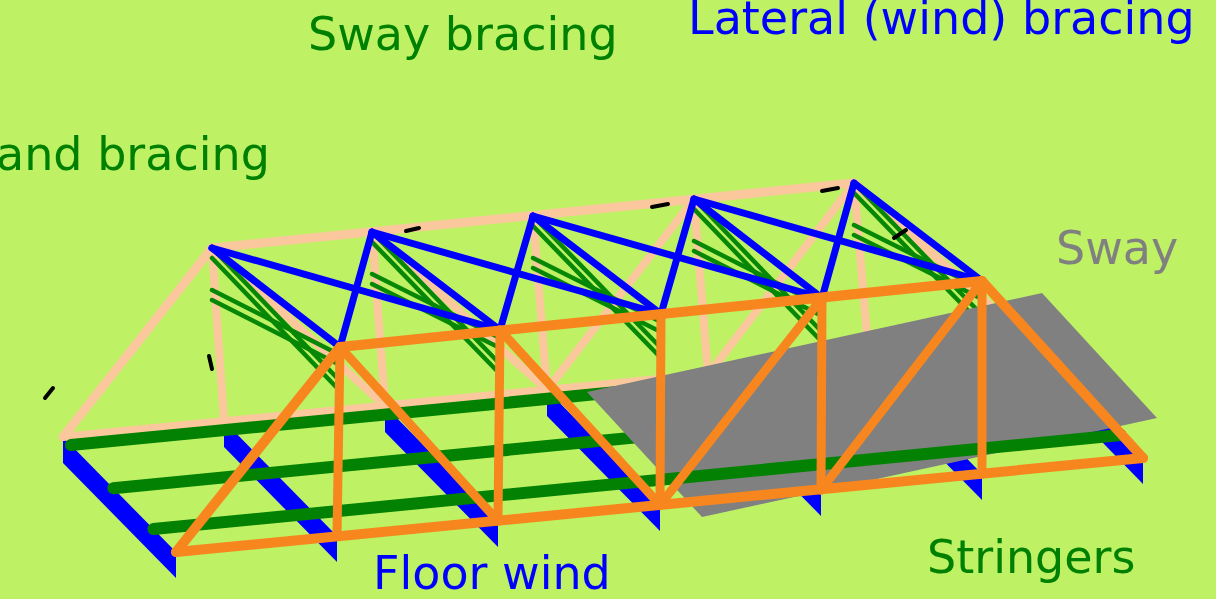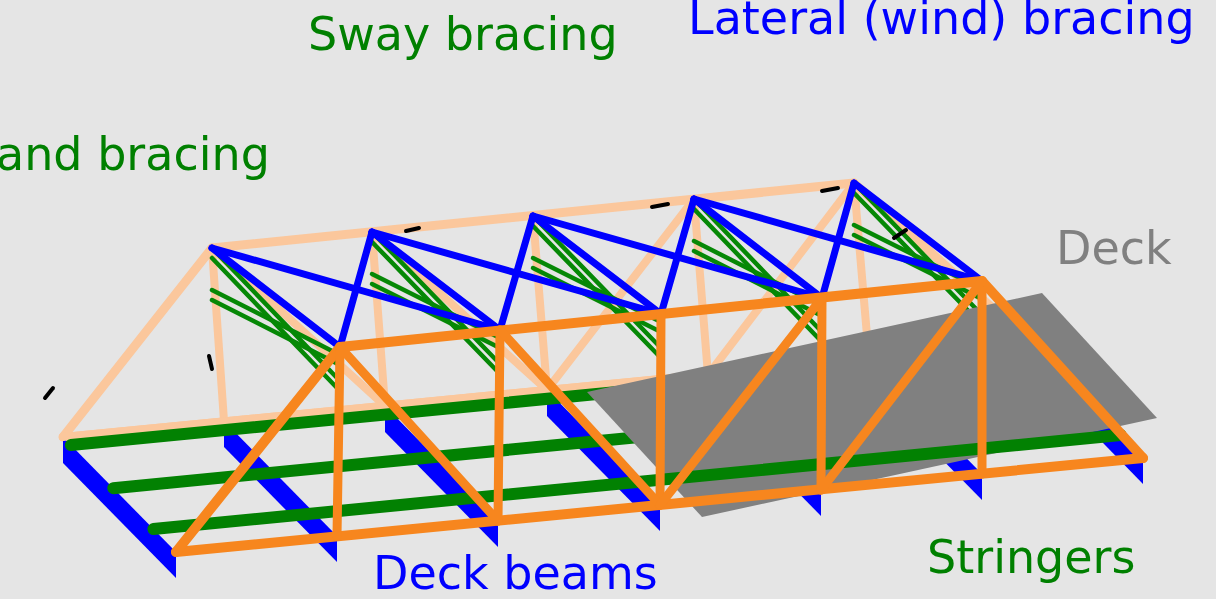--- a/index.html
+++ b/index.html
@@ -1,16 +1,16 @@
 <!DOCTYPE html>
 <html><head>
 <meta charset="utf-8">
 <style>
   html,body{margin:0;padding:0;background:#fff;}
-  #stage{position:relative;width:1216px;height:599px;background:#e5e5e5;overflow:hidden;
+  #stage{position:relative;width:1216px;height:599px;background:#bef264;overflow:hidden;
          font-family:"DejaVu Sans","Liberation Sans",sans-serif;}
   #bridge-svg{position:absolute;left:0;top:0;}
   .diagram-label{position:absolute;white-space:nowrap;line-height:1.05;font-weight:400;}
 </style>
 </head>
 <body>
 
 <div id="stage">
   <svg id="bridge-svg" width="1216" height="599" viewBox="0 0 1216 599">
     <g id="g-far-truss">
@@ -108,17 +108,17 @@
         <line x1="822" y1="191" x2="838" y2="188" stroke="#000000" stroke-width="4" stroke-linecap="round"></line>
         <line x1="894" y1="238" x2="906" y2="230" stroke="#000000" stroke-width="4" stroke-linecap="round"></line>
         <line x1="209" y1="356" x2="212" y2="369" stroke="#000000" stroke-width="4" stroke-linecap="round"></line>
         <line x1="45" y1="398" x2="53" y2="388" stroke="#000000" stroke-width="4" stroke-linecap="round"></line>
       </g>
   </svg>
   <div id="labels">
       <div class="diagram-label" style="left: 308px; top: 10px; color: rgb(0, 128, 0); font-size: 46px;">Sway bracing</div>
       <div class="diagram-label" style="left: 688px; top: -6px; color: rgb(0, 0, 255); font-size: 46px;">Lateral (wind) bracing</div>
       <div class="diagram-label" style="left: -4px; top: 130px; color: rgb(0, 128, 0); font-size: 46px;">and bracing</div>
-      <div class="diagram-label" style="left: 1056px; top: 224px; color: rgb(128, 128, 128); font-size: 46px;">Deck</div>
-      <div class="diagram-label" style="left: 373px; top: 549px; color: rgb(0, 0, 255); font-size: 46px;">Deck beams</div>
+      <div class="diagram-label" style="left: 1056px; top: 224px; color: rgb(128, 128, 128); font-size: 46px;">Sway</div>
+      <div class="diagram-label" style="left: 373px; top: 549px; color: rgb(0, 0, 255); font-size: 46px;">Floor wind</div>
       <div class="diagram-label" style="left: 927px; top: 533px; color: rgb(0, 128, 0); font-size: 46px; text-align: center;">Stringers</div>
     </div>
 </div>
 
 </body></html>

